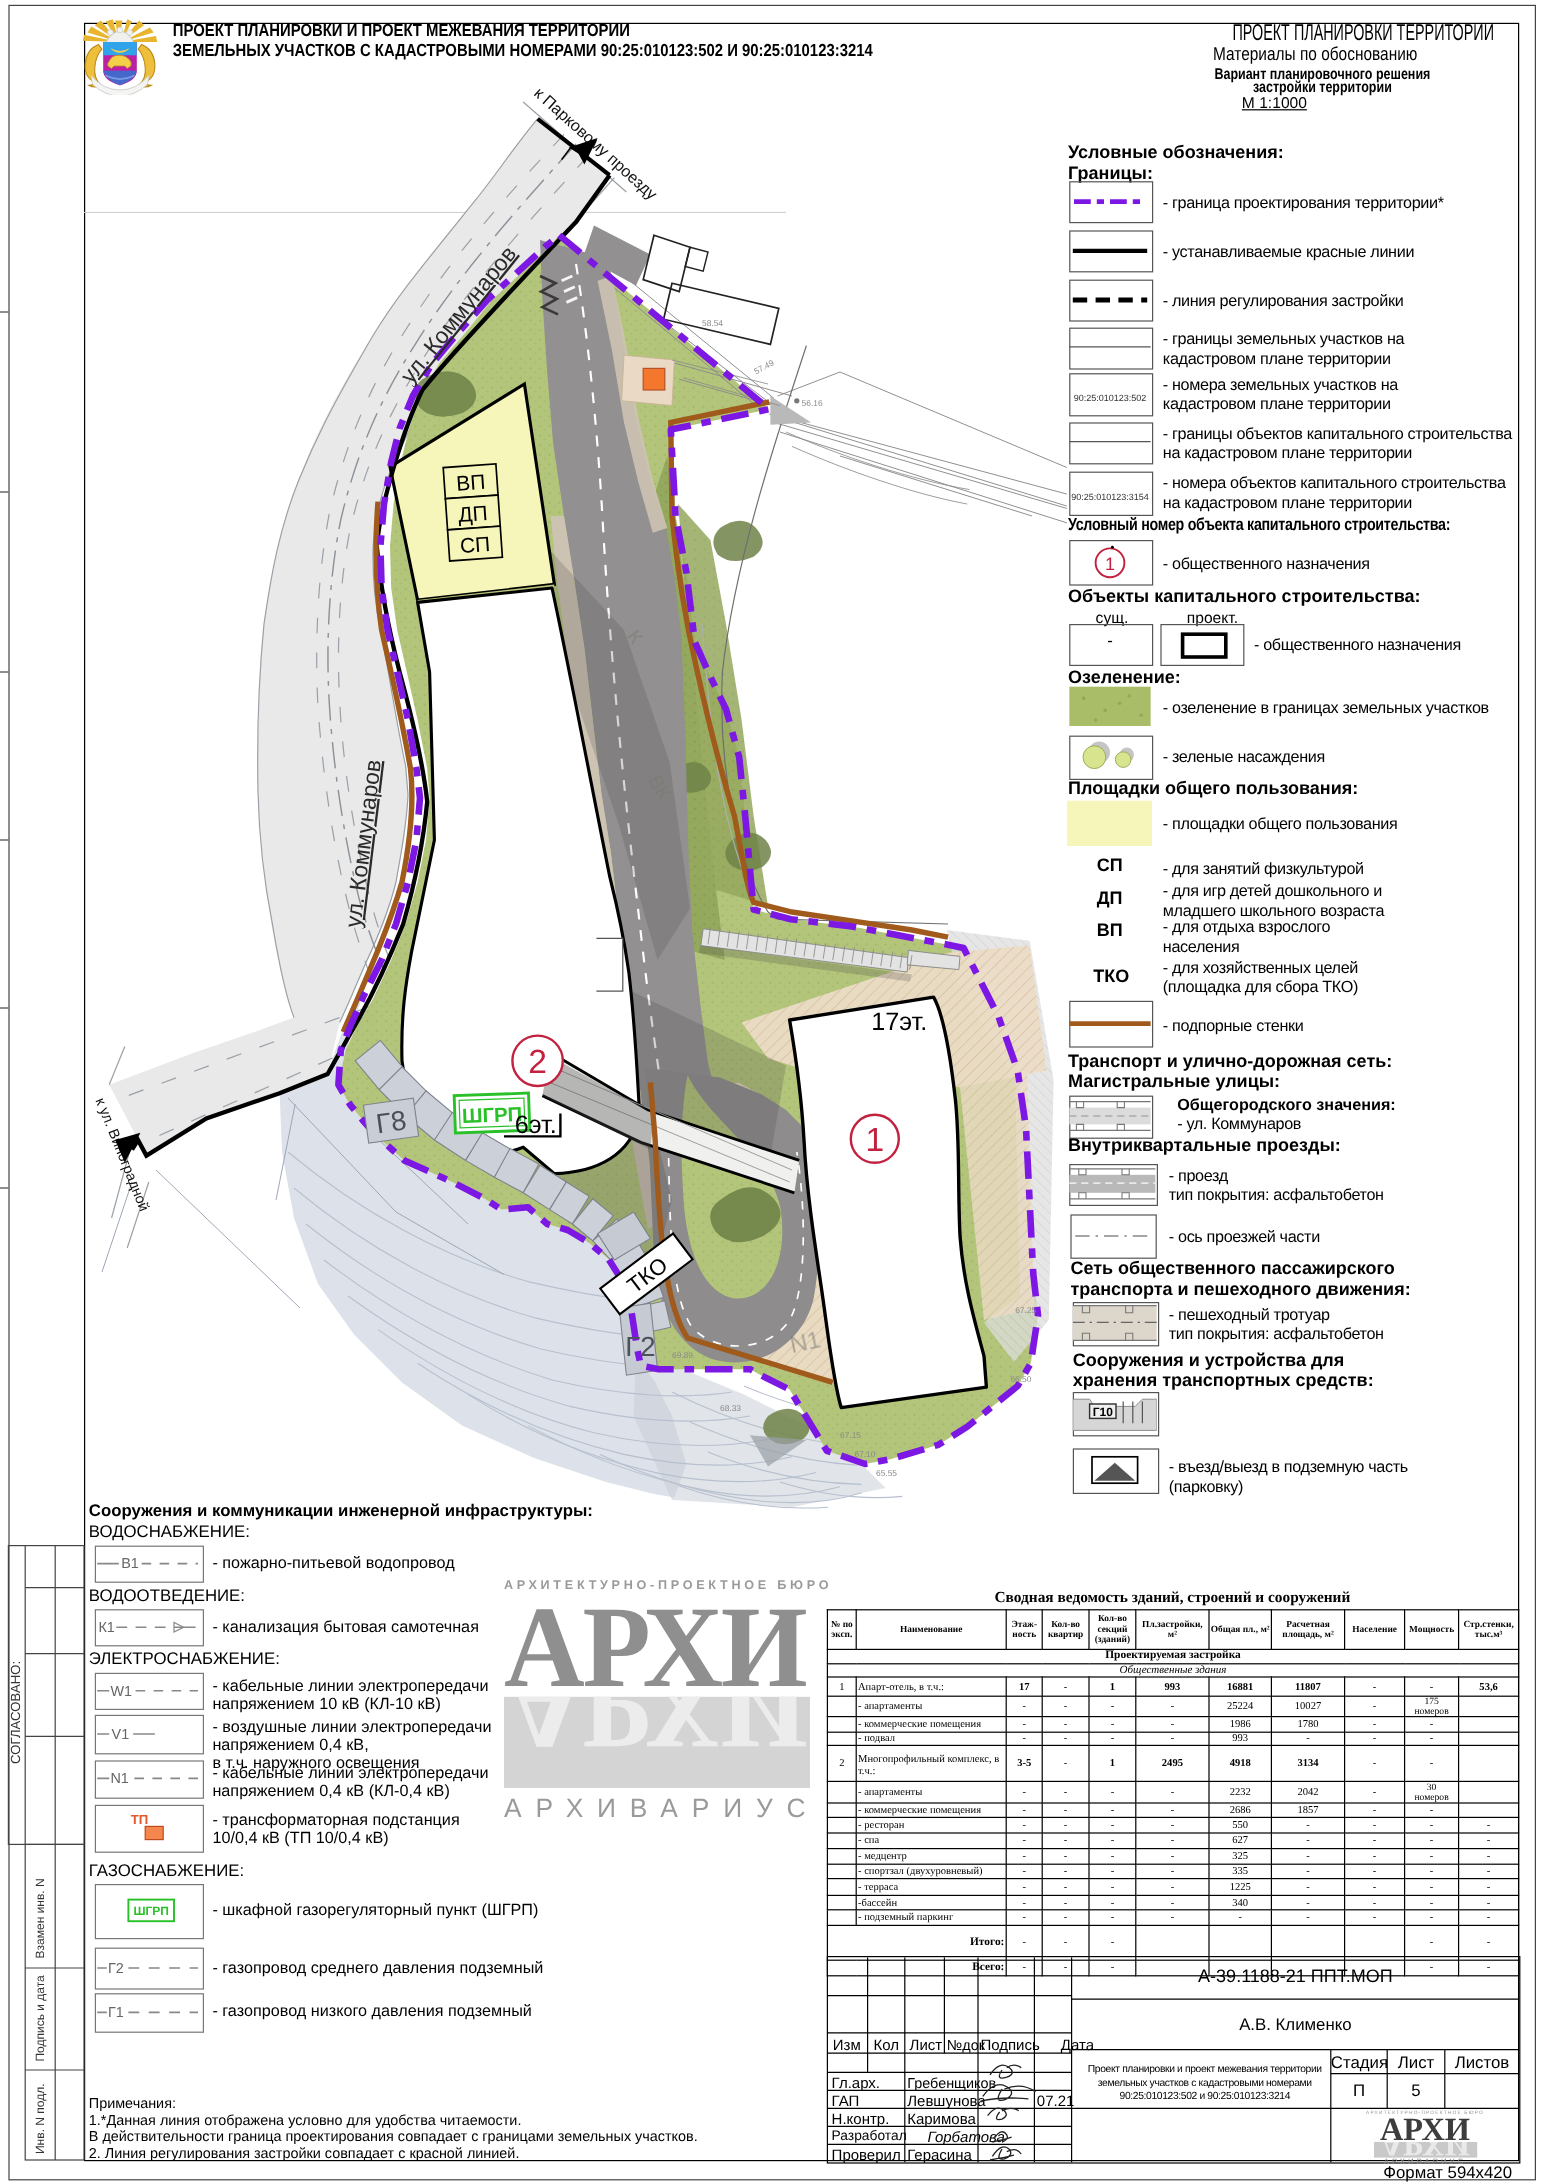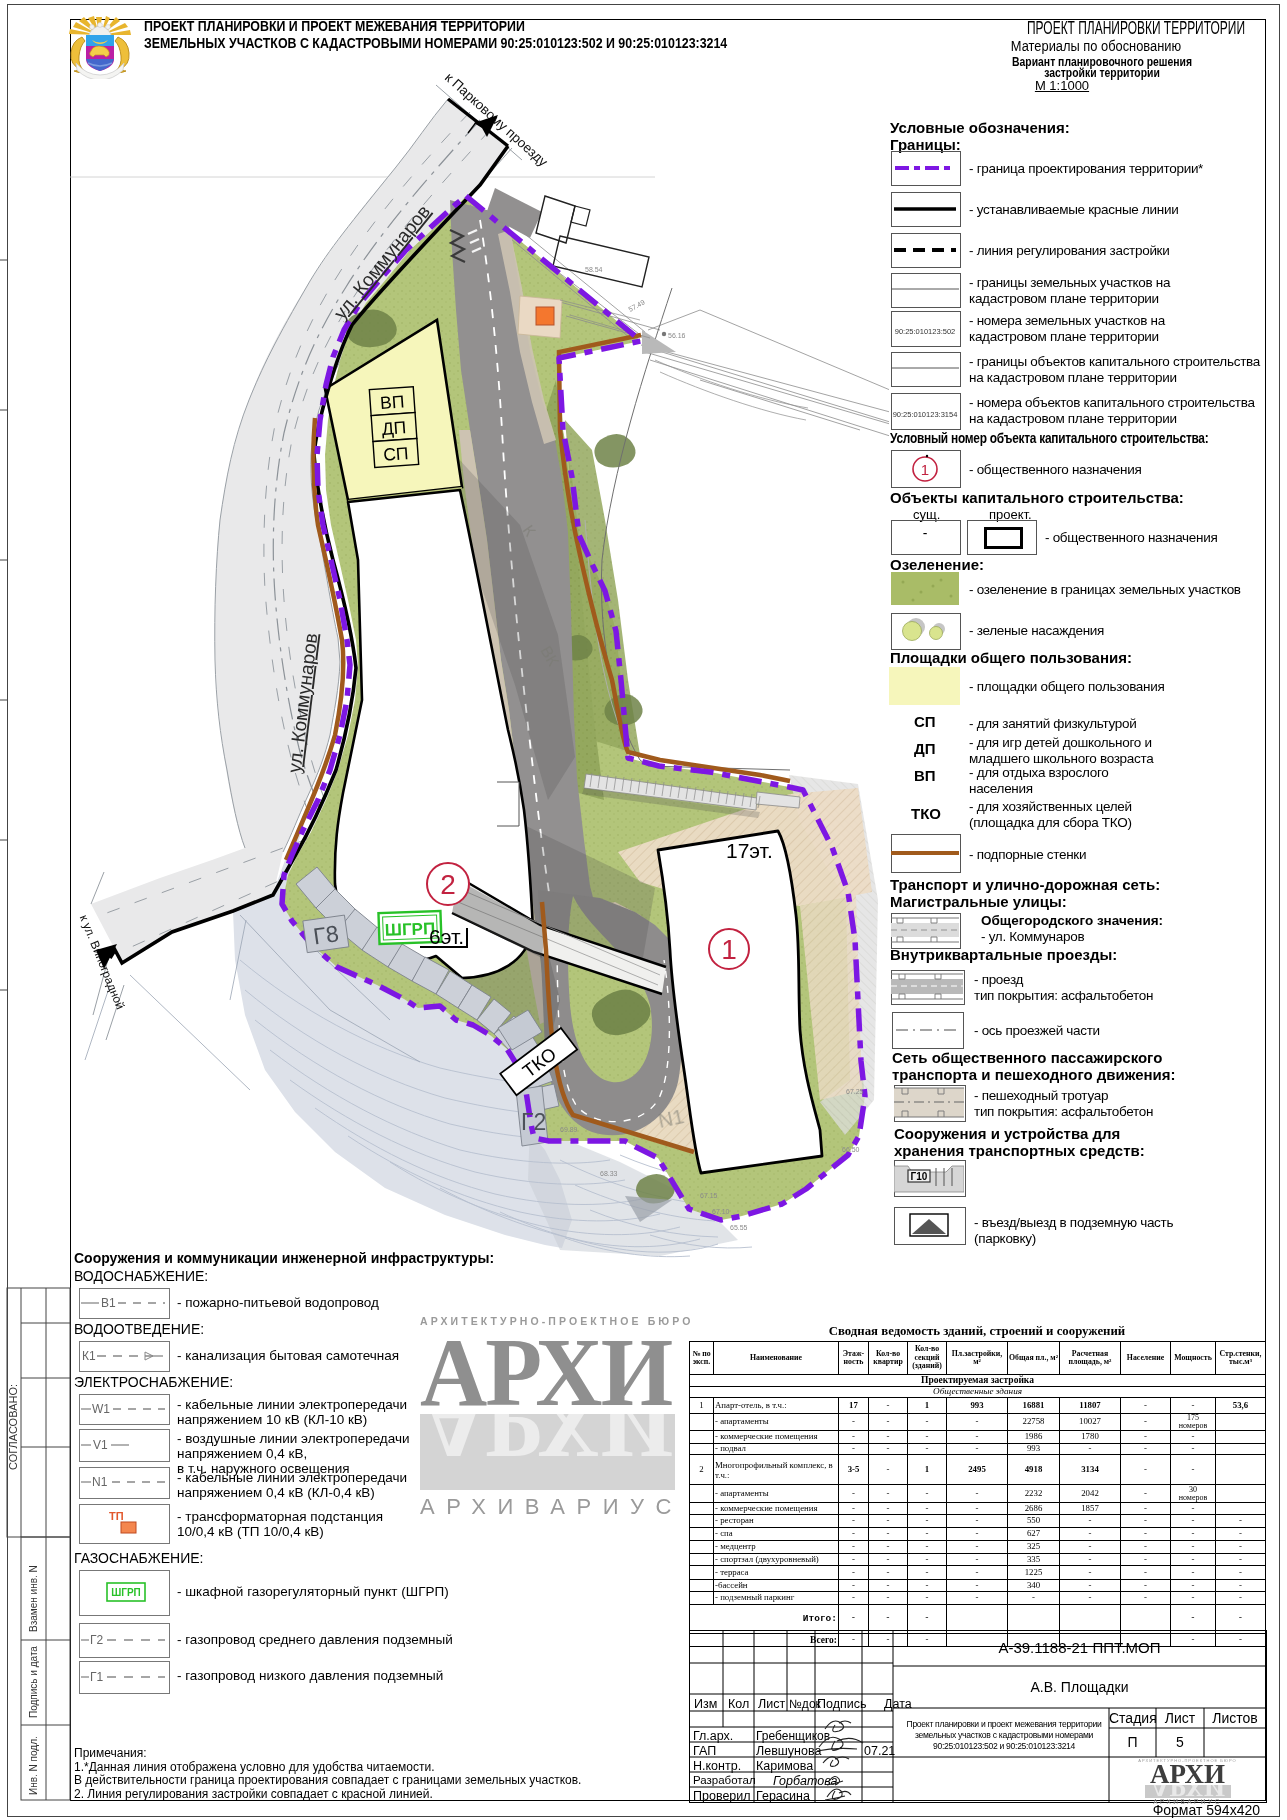--- a/index.html
+++ b/index.html
@@ -727,21 +727,21 @@
           <td style="font-weight:normal;">-</td>
           <td>53,6</td>
         </tr>
   <tr style="height:16px;">
           <td></td>
           <td style="text-align:left;">- апартаменты</td>
           <td>-</td>
           <td>-</td>
           <td>-</td>
           <td>-</td>
-          <td>22758</td>
+          <td>25224</td>
           <td>10027</td>
           <td>-</td>
           <td style="font-size:8px;line-height:8px;">175<br>номеров</td>
           <td></td>
         </tr>
   <tr style="height:13px;">
           <td></td>
           <td style="text-align:left;">- коммерческие помещения</td>
           <td>-</td>
           <td>-</td>
@@ -889,21 +889,21 @@
           <td>-</td>
           <td>-</td>
           <td>-</td>
           <td>-</td>
           <td>-</td>
           <td>-</td>
           <td>-</td>
           <td>-</td>
           <td>-</td>
         </tr>
-  <tr style="height:29px;font-family:Liberation Mono, monospace;">
+  <tr style="height:29px;">
           <td style="border-right:none;"></td>
           <td style="border-left:none;text-align:right;font-weight:bold;font-size:9.5px;">Итого:</td>
           <td>-</td>
           <td>-</td>
           <td>-</td>
           <td></td>
           <td></td>
           <td></td>
           <td></td>
           <td>-</td>
@@ -950,21 +950,21 @@
       <line x1="419" y1="97" x2="576" y2="97"></line>
       <line x1="466" y1="77" x2="466" y2="126"></line>
       <line x1="514" y1="77" x2="514" y2="126"></line>
       <line x1="419" y1="126" x2="576" y2="126"></line>
       <line x1="203" y1="126" x2="419" y2="126"></line>
     </g>
   </svg>
 
   <div class="abs" style="left:203px;top:8px;width:373px;text-align:center;font-size:15px;">А-39.1188-21 ППТ.МОП</div>
 
-  <div class="abs" style="left:203px;top:48px;width:373px;text-align:center;font-size:14px;">А.В. Площадки</div>
+  <div class="abs" style="left:203px;top:48px;width:373px;text-align:center;font-size:14px;">А.В. Клименко</div>
 
   <div class="abs" style="left:4px;top:66px;font-size:12.5px;">Изм</div>
   <div class="abs" style="left:38px;top:66px;font-size:12.5px;">Кол</div>
   <div class="abs" style="left:68px;top:66px;font-size:12.5px;">Лист</div>
   <div class="abs" style="left:99px;top:66px;font-size:12px;">№док</div>
   <div class="abs" style="left:127px;top:66px;font-size:12.5px;">Подпись</div>
   <div class="abs" style="left:175px;top:66px;font-size:12.5px;margin-left:19px;">Дата</div>
 
   <div class="abs" style="left:3px;top:98px;font-size:12.5px;">Гл.арх.</div>
   <div class="abs" style="left:66px;top:98px;font-size:12px;">Гребенщиков</div>

